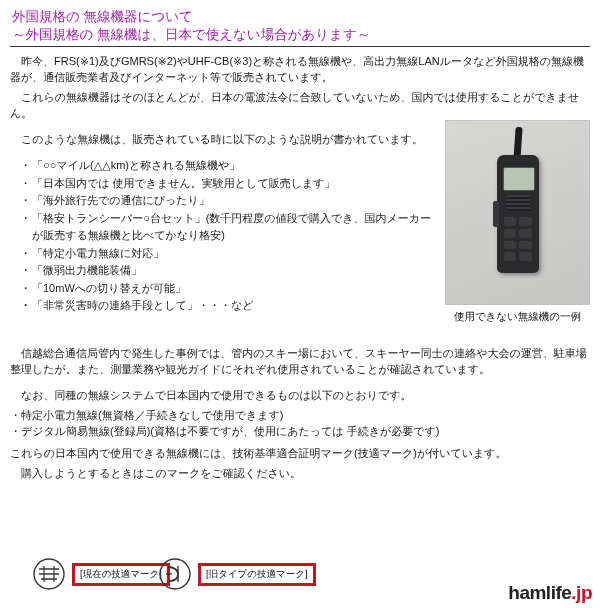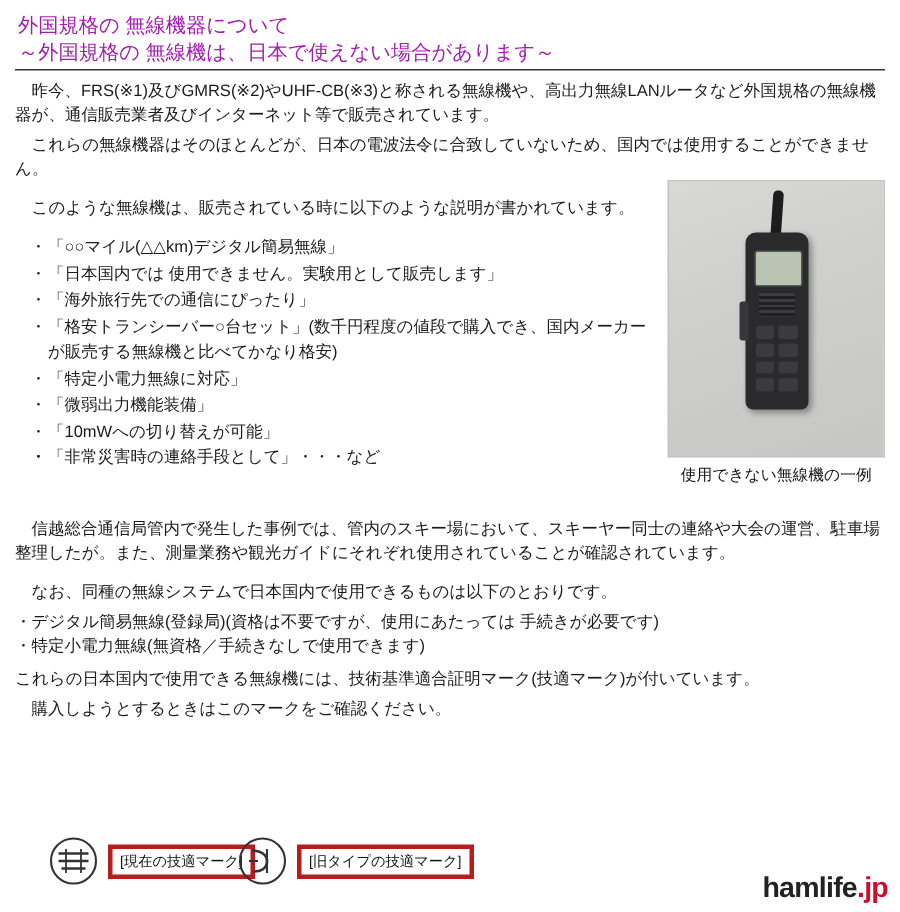--- a/index.html
+++ b/index.html
@@ -227,21 +227,21 @@
   <div class="full">
     <p class="para">昨今、FRS(※1)及びGMRS(※2)やUHF-CB(※3)と称される無線機や、高出力無線LANルータなど外国規格の無線機器が、通信販売業者及びインターネット等で販売されています。</p>
     <p class="para">これらの無線機器はそのほとんどが、日本の電波法令に合致していないため、国内では使用することができません。</p>
     <div class="spacer-sm"></div>
     <p class="para">このような無線機は、販売されている時に以下のような説明が書かれています。</p>
   </div>
 
   <div class="spacer-sm"></div>
 
   <ul class="bullets body-col">
-    <li><span class="dot">・</span><span>「○○マイル(△△km)デジタル簡易無線」</span></li>
+    <li><span class="dot">・</span><span>「○○マイル(△△km)と称される無線機や」</span></li>
     <li><span class="dot">・</span><span>「日本国内では 使用できません。実験用として販売します」</span></li>
     <li><span class="dot">・</span><span>「海外旅行先での通信にぴったり」</span></li>
     <li><span class="dot">・</span><span>「格安トランシーバー○台セット」(数千円程度の値段で購入でき、国内メーカーが販売する無線機と比べてかなり格安)</span></li>
     <li><span class="dot">・</span><span>「特定小電力無線に対応」</span></li>
     <li><span class="dot">・</span><span>「微弱出力機能装備」</span></li>
     <li><span class="dot">・</span><span>「10mWへの切り替えが可能」</span></li>
     <li><span class="dot">・</span></li>
     <li><span class="dot">・</span><span>「非常災害時の連絡手段として」・・・など</span></li>
   </ul>
 
@@ -265,22 +265,22 @@
       </div>
     </div>
     <div class="photo-caption">使用できない無線機の一例</div>
   </div>
 
   <div class="lower-block">
     <p class="para">信越総合通信局管内で発生した事例では、管内のスキー場において、スキーヤー同士の連絡や大会の運営、駐車場整理したが。また、測量業務や観光ガイドにそれぞれ使用されていることが確認されています。</p>
     <div class="spacer-sm"></div>
     <p class="para">なお、同種の無線システムで日本国内で使用できるものは以下のとおりです。</p>
     <ul class="dash-list">
+      <li>・特定小電力無線(無資格／手続きなしで使用できます)</li>
       <li>・デジタル簡易無線(登録局)(資格は不要ですが、使用にあたっては 手続きが必要です)</li>
-      <li>・特定小電力無線(無資格／手続きなしで使用できます)</li>
     </ul>
     <div class="spacer-sm"></div>
     <p class="para noindent">これらの日本国内で使用できる無線機には、技術基準適合証明マーク(技適マーク)が付いています。</p>
     <p class="para">購入しようとするときはこのマークをご確認ください。</p>
   </div>
 
   <div class="marks-row">
     <div class="mark-item a">
       <div class="mark-glyph">
         <svg width="34" height="34" viewBox="0 0 34 34">

